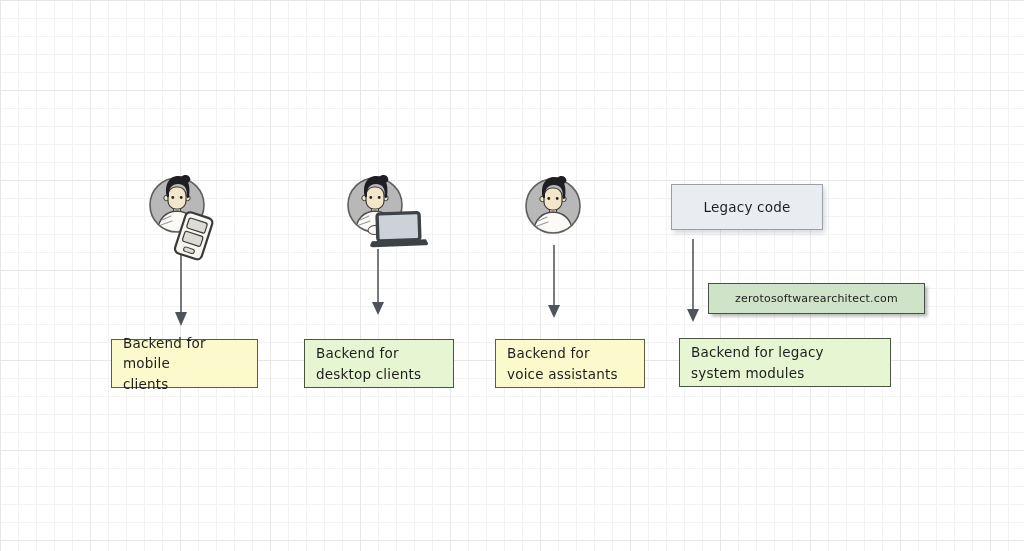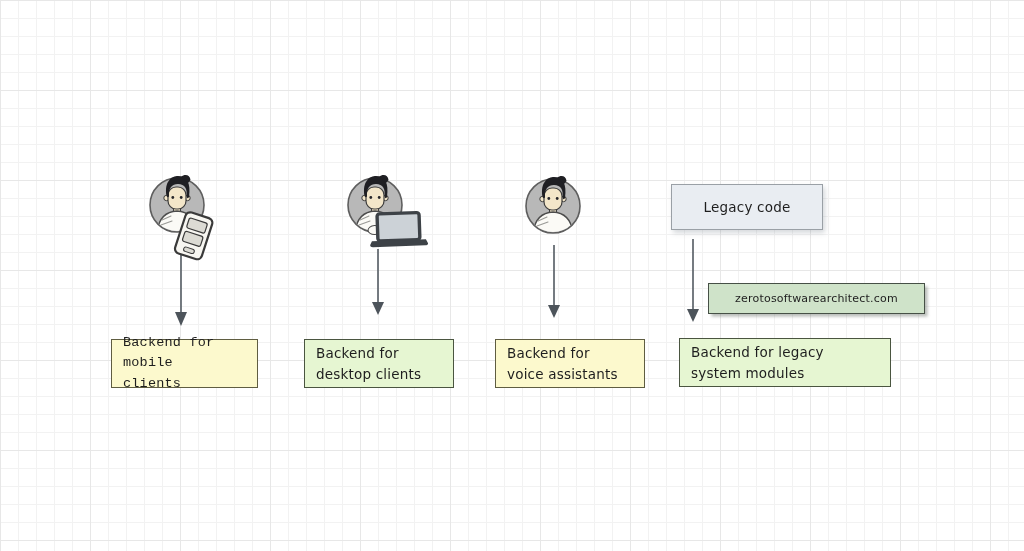--- a/index.html
+++ b/index.html
@@ -68,21 +68,21 @@
     border: 1.5px solid #465046;
     display: flex;
     align-items: center;
     justify-content: center;
     font-size: 11px;
     letter-spacing: 0.2px;
     box-shadow: 2.5px 2.5px 3px rgba(95,105,95,0.45);
   }
   #b-legacy-src { left: 671px; top: 184px; width: 152px; height: 46px; }
   #wm          { left: 708px; top: 283px; width: 217px; height: 31px; }
-  #b-mobile    { left: 111px; top: 339px; width: 147px; height: 49px; font-family: Liberation Mono, monospace; }
+  #b-mobile    { left: 111px; top: 339px; width: 147px; height: 49px; }
   #b-desktop   { left: 304px; top: 339px; width: 150px; height: 49px; }
   #b-voice     { left: 495px; top: 339px; width: 150px; height: 49px; }
   #b-legacy    { left: 679px; top: 338px; width: 212px; height: 49px; }
   #av-mobile   { left: 132px; top: 165px; width: 90px; height: 85px; }
   #av-desktop  { left: 330px; top: 165px; width: 90px; height: 85px; }
   #av-voice    { left: 508px; top: 166px; width: 90px; height: 85px; }
   .arrow line    { stroke: #5d646b; stroke-width: 1.7px; }
   .arrow polygon { fill: #4d545b; }
 </style>
 </head>

